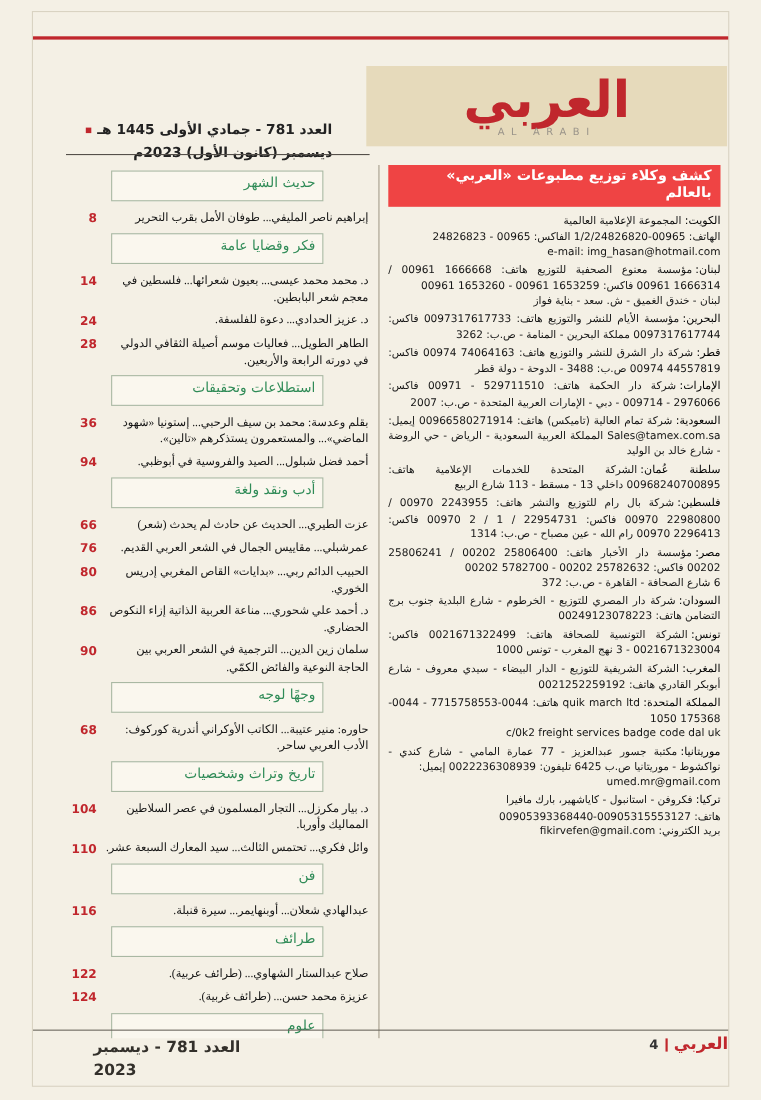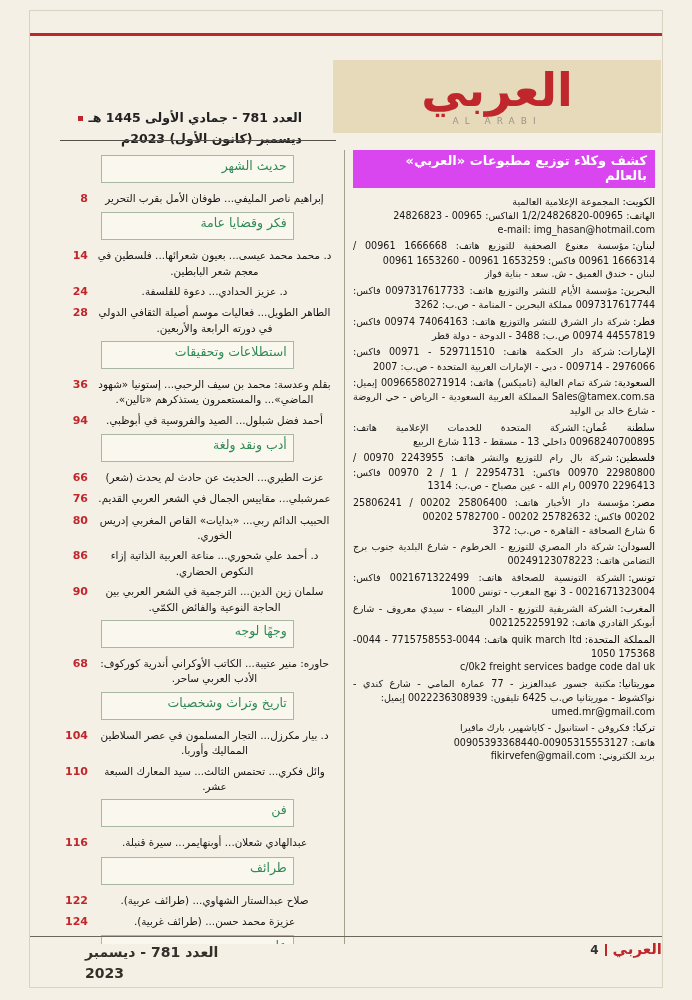--- a/index.html
+++ b/index.html
@@ -21,31 +21,31 @@
                font-size:12.5px; font-weight:bold; color:#222; line-height:1.7; }
   .bullet{ display:inline-block; width:5px; height:5px; background:#c0272d; margin-right:6px; vertical-align:middle; }
   .issue-rule{ position:absolute; top:140px; left:60px; width:276px; height:1px; background:#55504a; }
 
   
   .cols{ position:absolute; top:150px; left:30px; right:30px; bottom:56px;
          display:flex; align-items:stretch; overflow:hidden; }
   .agents{ width:318px; border-left:1px solid #a59e8c; padding-left:8px; padding-right:7px; overflow:hidden; }
   .toc{ flex:1; padding-right:9px; padding-left:30px; overflow:hidden; }
 
-  .agents-title{ background:#d946ef; color:#ffffff; font-weight:bold; font-size:13px;
+  .agents-title{ background:#ef4444; color:#ffffff; font-weight:bold; font-size:13px;
                  padding:3px 8px 5px; margin-bottom:7px; }
   .agent{ font-size:9.6px; line-height:1.42; text-align:justify; color:#141414; margin-bottom:3px; }
   .agent .country{ font-weight:normal; font-size:10px; margin-left:3px; color:#000; }
   .agent .details{ white-space:pre-line; }
 
   .sec-title{ width:70%; margin:5px auto 8px; border:1px solid #a9b8a3; background:#faf7ee;
               color:#2f8b57; font-weight:normal; font-size:12.5px; 
               padding:2px 6px 9px; }
   .toc-item{ display:flex; margin-bottom:5px; font-size:10.4px; line-height:1.48; color:#141414; }
-  .toc-item .t{ flex:1; padding-left:6px; text-align:center; }
+  .toc-item .t{ flex:1; padding-left:6px; text-align:right;font-family:Liberation Serif, serif; }
   .toc-item .n{ width:28px; min-width:28px; direction:ltr; text-align:right;
                 color:#c0272d; font-weight:bold; font-size:11px; }
 
   
   .footer{ position:absolute; left:30px; right:30px; bottom:16px; border-top:1px solid #6c675e;
            padding-top:5px; display:flex; justify-content:space-between; align-items:flex-start; }
   .f-right{ display:flex; align-items:center; gap:6px; }
   .f-logo{ color:#c0272d; font-weight:bold; font-size:15px; line-height:1; }
   .red-tick{ width:2px; height:12px; background:#c0272d; }
   .f-num{ font-size:12px; font-weight:bold; color:#333; }

